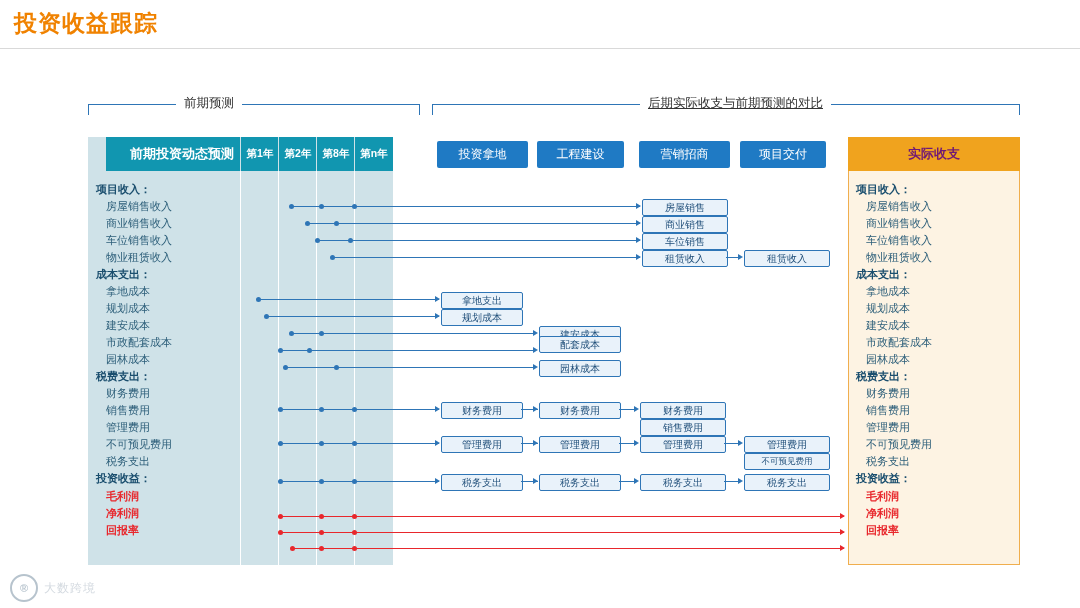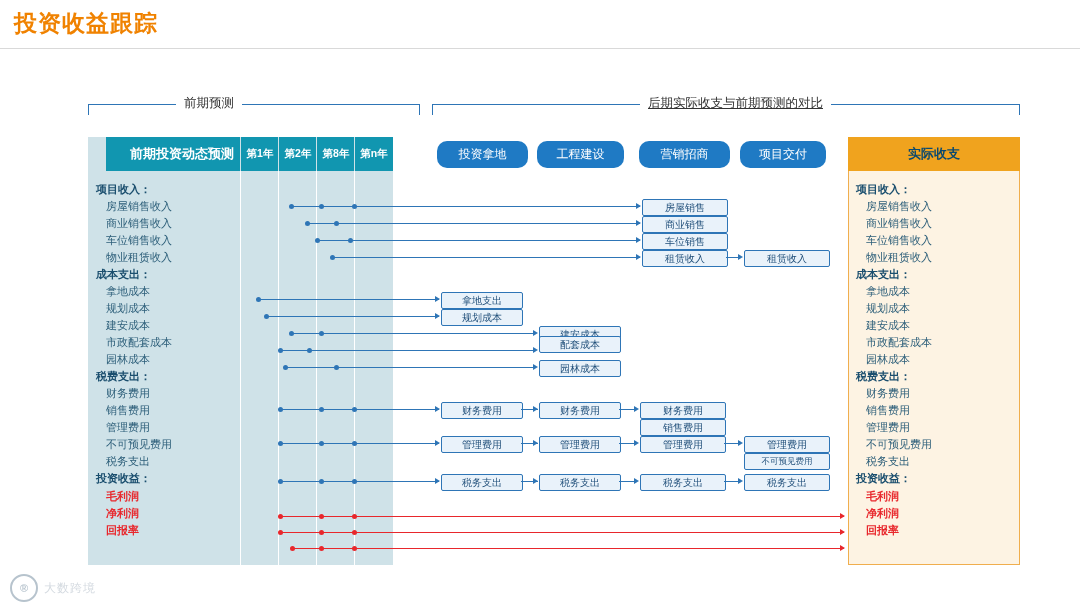--- a/index.html
+++ b/index.html
@@ -18,23 +18,23 @@
   
   #left-panel{left:88px;top:137px;width:152px;height:428px;background:#CFE2E8;}
   #left-head{left:106px;top:137px;width:152px;height:34px;background:#1196B0;display:flex;align-items:center;justify-content:center;}
   #left-head span{color:#fff;font-size:13px;font-weight:bold;}
   .yearcol{position:absolute;top:137px;width:38px;height:34px;background:#1196B0;display:flex;align-items:center;justify-content:center;border-left:1px solid #CFE2E8;}
   .yearcol span{color:#fff;font-size:10.5px;font-weight:bold;}
   .yearband{position:absolute;top:171px;width:38px;height:394px;background:#CFE2E8;border-left:1px solid #ffffff;}
   
   #right-panel{left:848px;top:137px;width:172px;height:428px;background:#FDF3E3;border:1px solid #F0AE4E;box-sizing:border-box;}
   #right-head{left:848px;top:137px;width:172px;height:34px;background:#F0A31E;display:flex;align-items:center;justify-content:center;}
-  #right-head span{color:#0c4a6e;font-size:13px;font-weight:bold;}
-  
-  .phase-btn{position:absolute;top:141px;height:27px;background:#1F7AC4;border-radius:10px;display:flex;align-items:center;justify-content:center;}
+  #right-head span{color:#701a75;font-size:13px;font-weight:bold;}
+  
+  .phase-btn{position:absolute;top:141px;height:27px;background:#1F7AC4;border-radius:2px;display:flex;align-items:center;justify-content:center;}
   .phase-btn span{color:#fff;font-size:12px;}
   
   .listtext{position:absolute;font-size:11px;color:#2d5f7a;white-space:nowrap;}
   .listtext.bold{font-weight:bold;color:#1a4e6e;}
   .listtext.red{color:#E8272C;font-weight:bold;}
   .rlist{position:absolute;font-size:11px;color:#2d5f7a;white-space:nowrap;}
   .rlist.bold{font-weight:bold;color:#1a4e6e;}
   .rlist.red{color:#E8272C;font-weight:bold;}
   
   .node{position:absolute;height:15px;border:1px solid #2E75B6;background:#E9F2FA;color:#1F4E79;font-size:10px;display:flex;align-items:center;justify-content:center;border-radius:2px;white-space:nowrap;}

